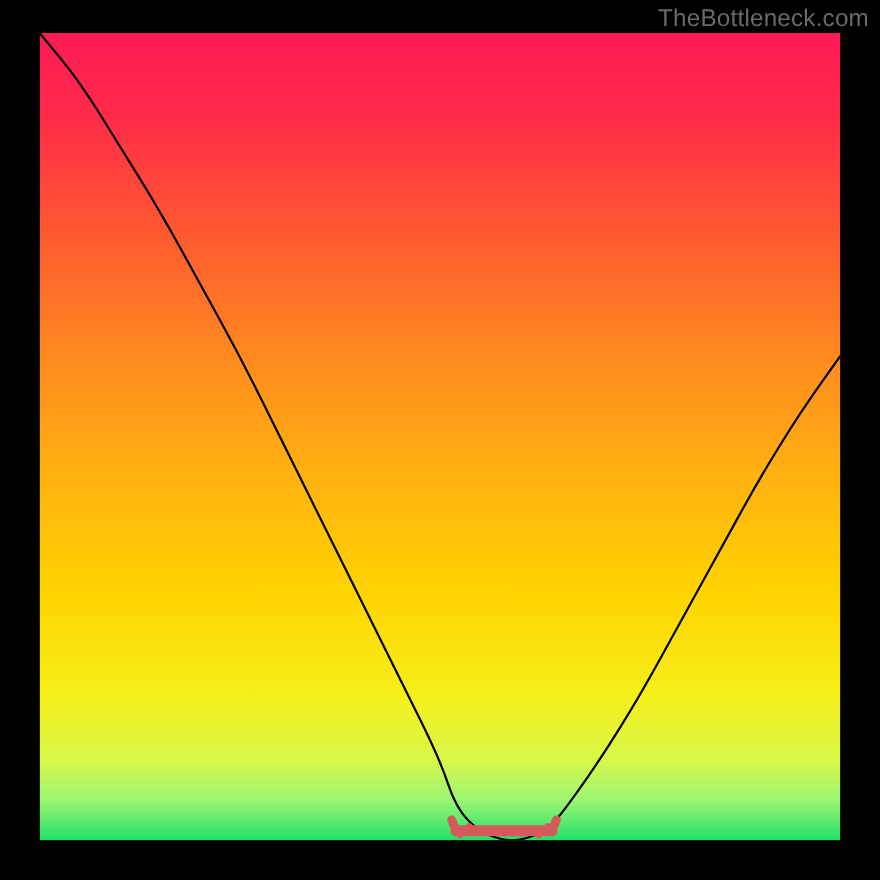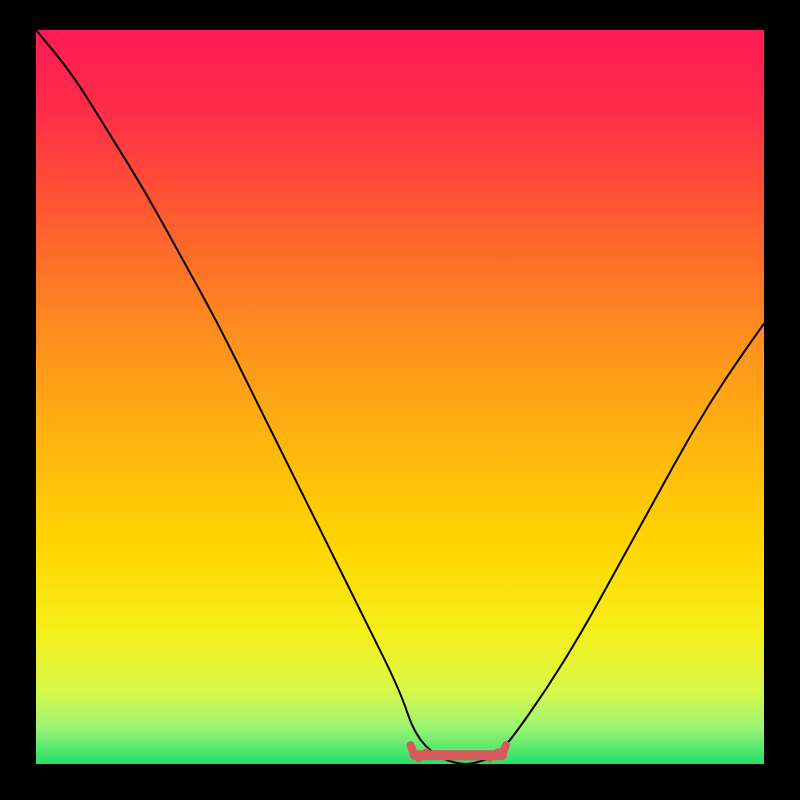--- a/index.html
+++ b/index.html
@@ -39,20 +39,21 @@
   .plot svg {
     display: block;
     width: 728px;
     height: 734px;
   }
 </style>
 </head>
 <body>
 
 <div class="frame">
+  <div class="watermark">TheBottleneck.com</div>
 
   <div class="plot">
     <svg viewBox="0 0 728 734">
       <defs>
         <linearGradient id="bg-grad" x1="0" y1="0" x2="0" y2="1">
             <stop offset="0.0%" stop-color="#ff1a55"></stop>
             <stop offset="10.0%" stop-color="#ff2a4a"></stop>
             <stop offset="25.0%" stop-color="#ff5a30"></stop>
             <stop offset="40.0%" stop-color="#ff8a20"></stop>
             <stop offset="55.0%" stop-color="#ffb210"></stop>

